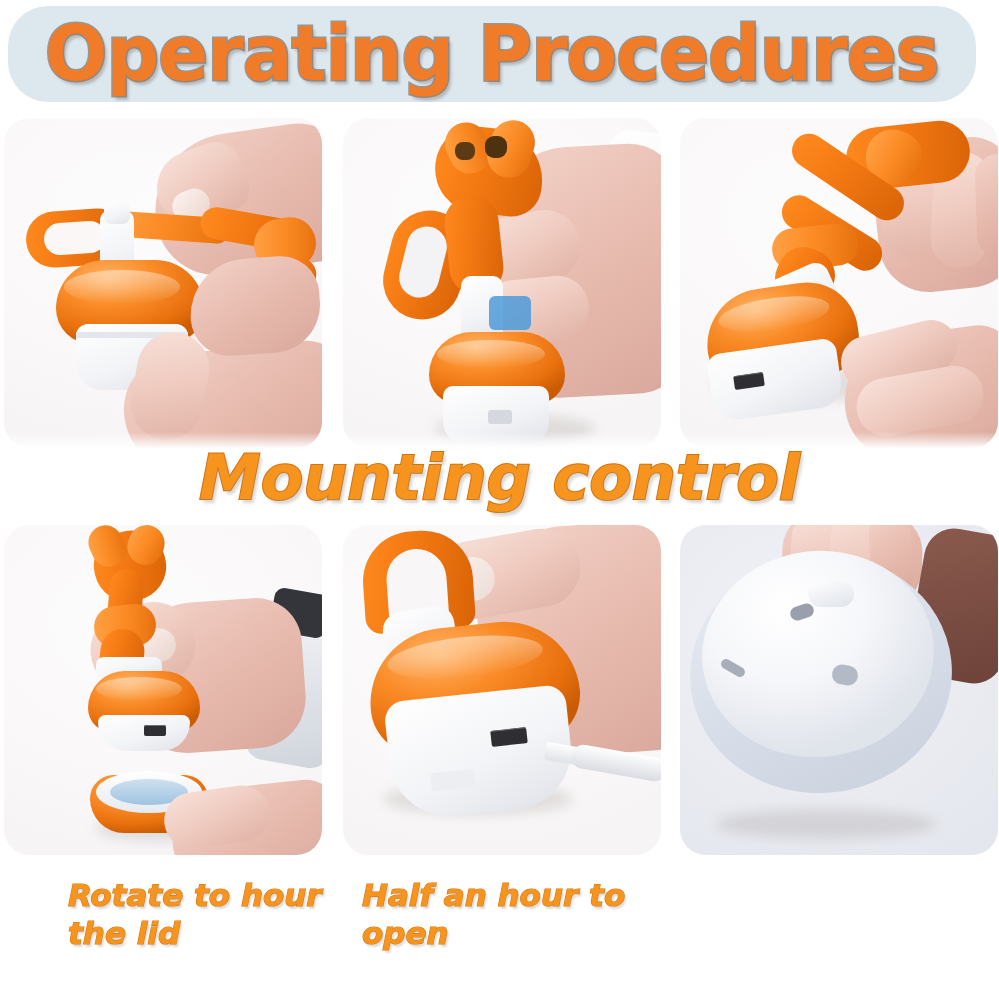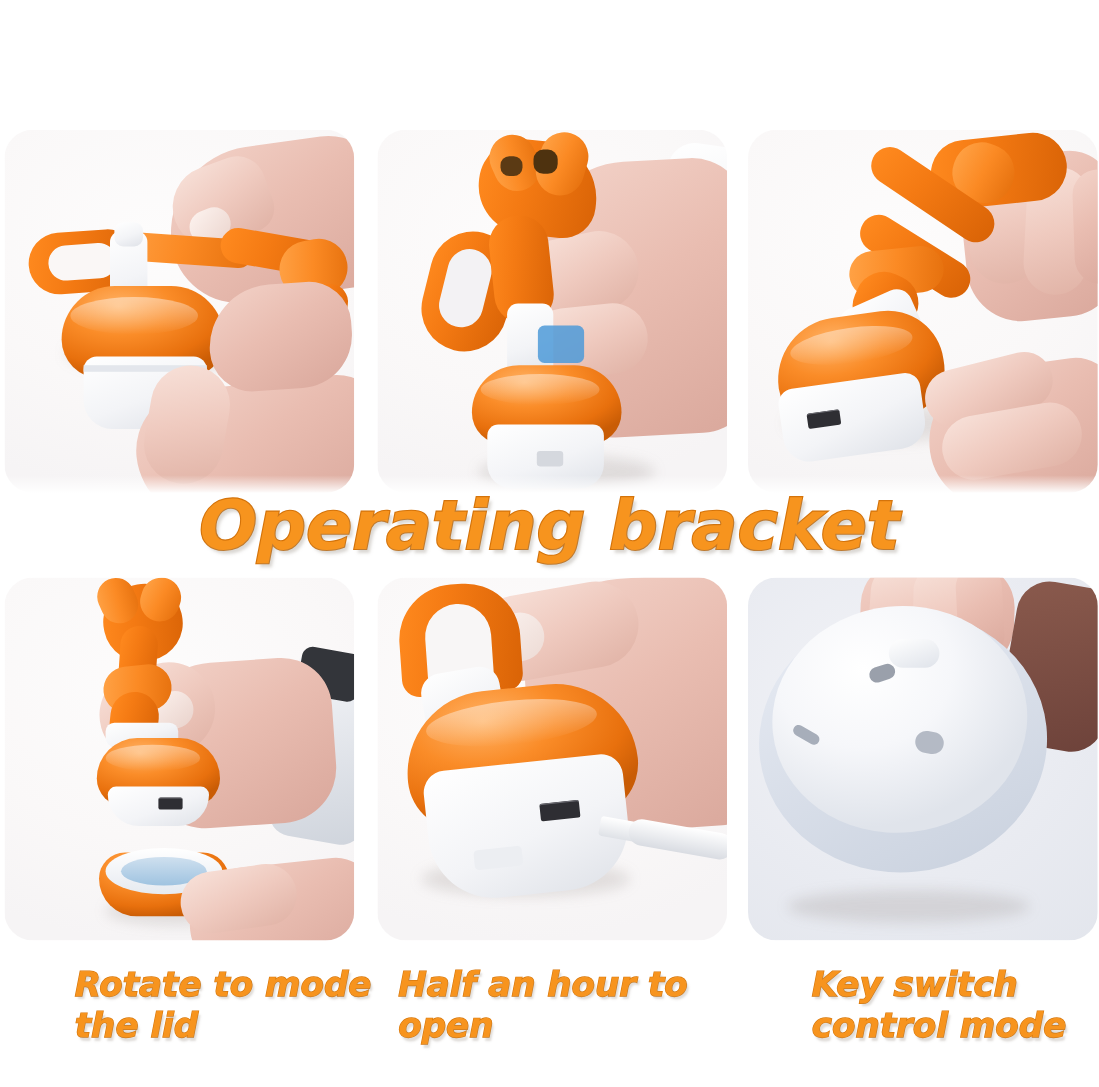--- a/index.html
+++ b/index.html
@@ -190,20 +190,23 @@
   }
   .cap0 { left: 68px; width: 270px; }
   .cap1 { left: 362px; width: 300px; }
   .cap2 { left: 738px; width: 250px; }
 </style>
 </head>
 <body>
 
 <div id="infographic">
 
+  <div class="title-banner">
+    <div class="title-text">Operating Procedures</div>
+  </div>
 
   <div class="grid">
 
     <div class="row row-top">
 
       <div class="panel col0">
         <div class="photo blurwrap">
           <div class="bg-white"></div>
 
           <div class="skin" style="left:150px;top:12px;width:200px;height:140px;border-radius:90px 60px 40px 70px;transform:rotate(-8deg);"></div>
@@ -373,24 +376,22 @@
           <div style="position:absolute;left:110px;top:80px;width:24px;height:14px;border-radius:7px;background:#9aa0ab;transform:rotate(-18deg);"></div>
           <div style="position:absolute;left:152px;top:140px;width:26px;height:20px;border-radius:10px;background:#b4bac5;transform:rotate(10deg);"></div>
           <div style="position:absolute;left:40px;top:138px;width:26px;height:10px;border-radius:5px;background:#a7aeba;transform:rotate(30deg);"></div>
           <div style="position:absolute;left:128px;top:56px;width:46px;height:26px;border-radius:14px;background:linear-gradient(160deg,#ffffff,#dfe3ea);"></div>
         </div>
       </div>
     </div>
   </div>
 
   <div class="mid-label-band">
-    <div class="mid-label-text">Operating bracket</div>
+    <div class="mid-label-text">Mounting control</div>
   </div>
 
   <div class="captions">
-    <div class="caption cap0">Rotate to mode
+    <div class="caption cap0">Rotate to hour
 the lid</div>
     <div class="caption cap1">Half an hour to open</div>
-    <div class="caption cap2">Key switch
-control mode</div>
   </div>
 
 </div>
 
 </body></html>

